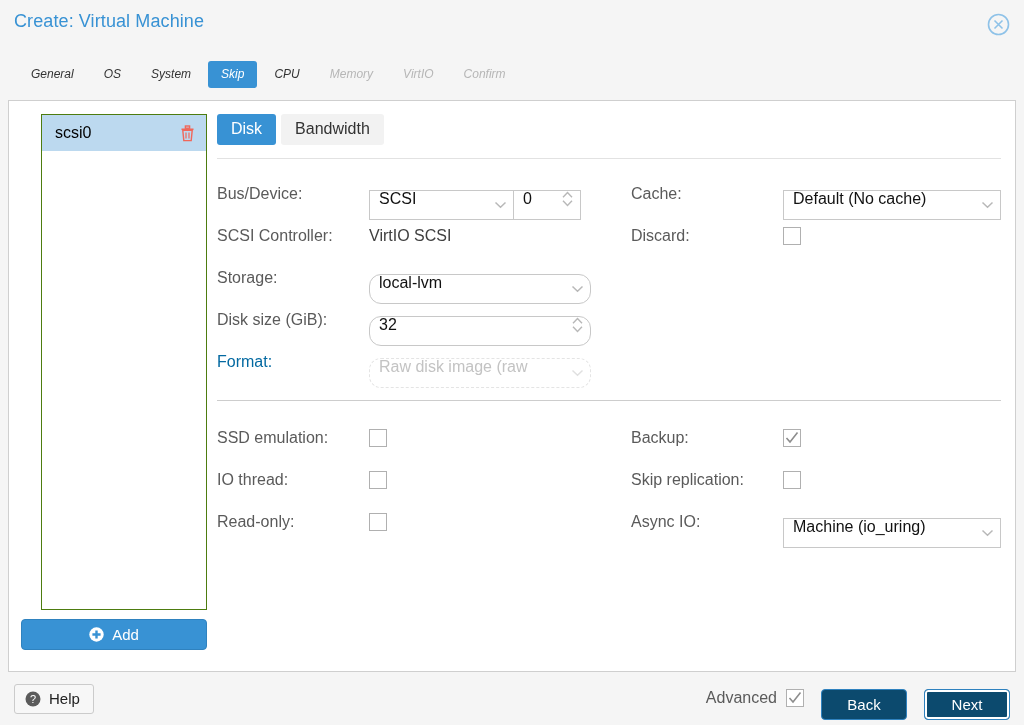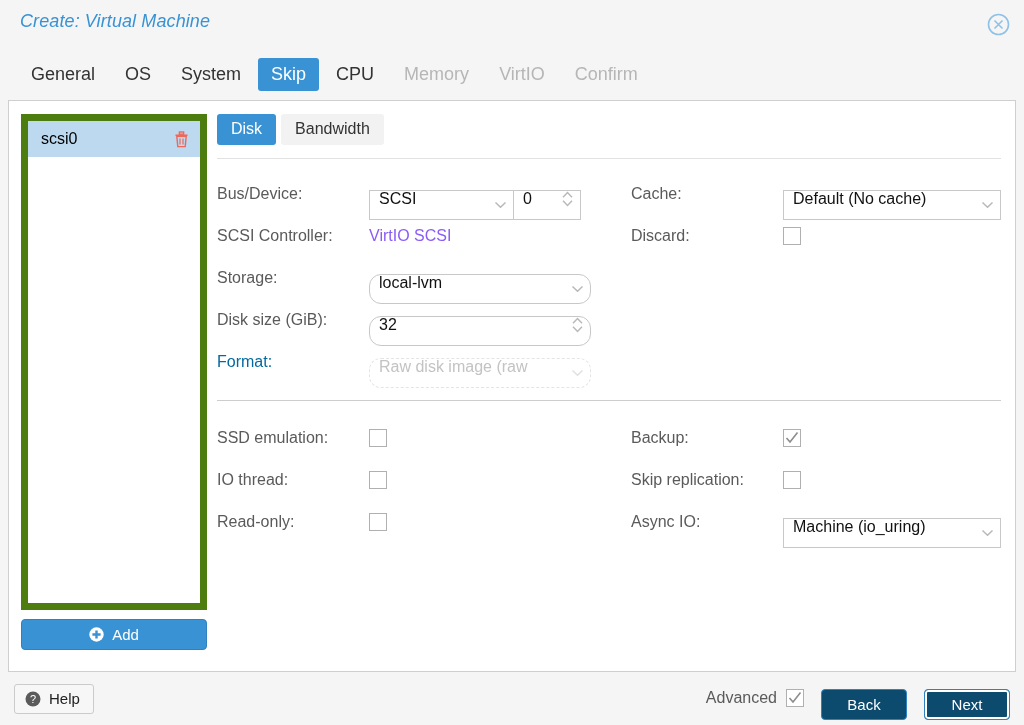--- a/index.html
+++ b/index.html
@@ -19,51 +19,51 @@
 
   
   .titlebar {
     height: 48px;
     position: relative;
     flex: 0 0 auto;
     background: #f5f5f5;
   }
   .title-text {
     position: absolute;
-    left: 20px; top: 11px;
+    left: 14px; top: 11px;
     font-size: 18px;
     color: #3892d4;
     letter-spacing: .1px;
-    font-style: italic;
   }
   .close-btn {
     position: absolute;
     right: 14px; top: 13px;
     width: 23px; height: 23px;
     cursor: pointer;
   }
 
   
   .tabbar {
     height: 52px;
     flex: 0 0 auto;
     background: #f5f5f5;
     display: flex;
     align-items: center;
     padding-left: 18px;
     gap: 4px;
   }
   .tab {
-    font-size: 18px;
+    font-size: 12px;
     color: #333;
     padding: 7px 13px 8px 13px;
     border-radius: 3px;
     cursor: pointer;
     line-height: 1;
     white-space: nowrap;
+    font-style: italic;
   }
   .tab.active {
     background: #3892d4;
     color: #ffffff;
   }
   .tab.disabled {
     color: #b6b6b6;
     cursor: default;
   }
 
@@ -79,24 +79,25 @@
 
   
   .left-col {
     width: 198px;
     flex: 0 0 auto;
     padding: 13px 0 0 12px;
     display: flex;
     flex-direction: column;
   }
   .disk-list {
-    border: 7px solid #4d7c0f;
+    border: 1px solid #4d7c0f;
     background: #fff;
     height: 496px;
     overflow: hidden;
+    margin-left: 20px;
   }
   .disk-item {
     height: 36px;
     display: flex;
     align-items: center;
     padding: 0 11px 0 13px;
     font-size: 16px;
     color: #000;
     cursor: pointer;
   }
@@ -161,21 +162,21 @@
     height: 42px;
   }
   .lbl {
     font-size: 16px;
     color: #5a5a5a;
     width: 152px;
     flex: 0 0 auto;
     white-space: nowrap;
   }
   .lbl.dim { color: #0369a1; }
-  .static-val { font-size: 16px; color: #8b5cf6; }
+  .static-val { font-size: 16px; color: #404040; }
 
   
   .field {
     height: 30px;
     border: 1px solid #c8c8c8;
     background: #fff;
     display: flex;
     align-items: center;
     padding: 0 6px 12px 9px;
     font-size: 16px;

